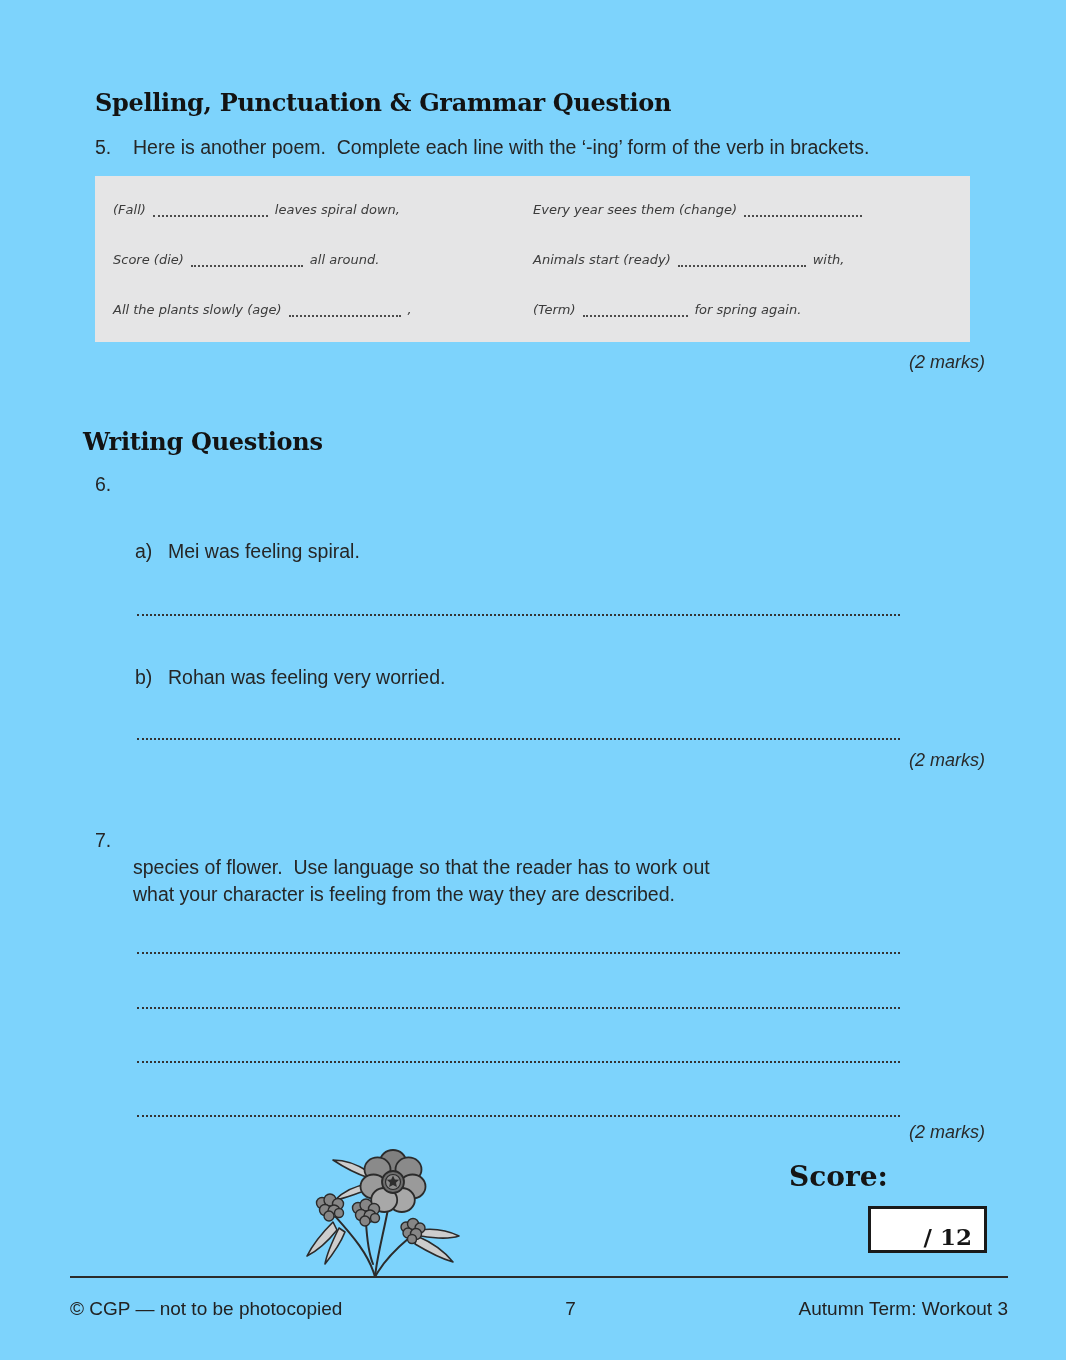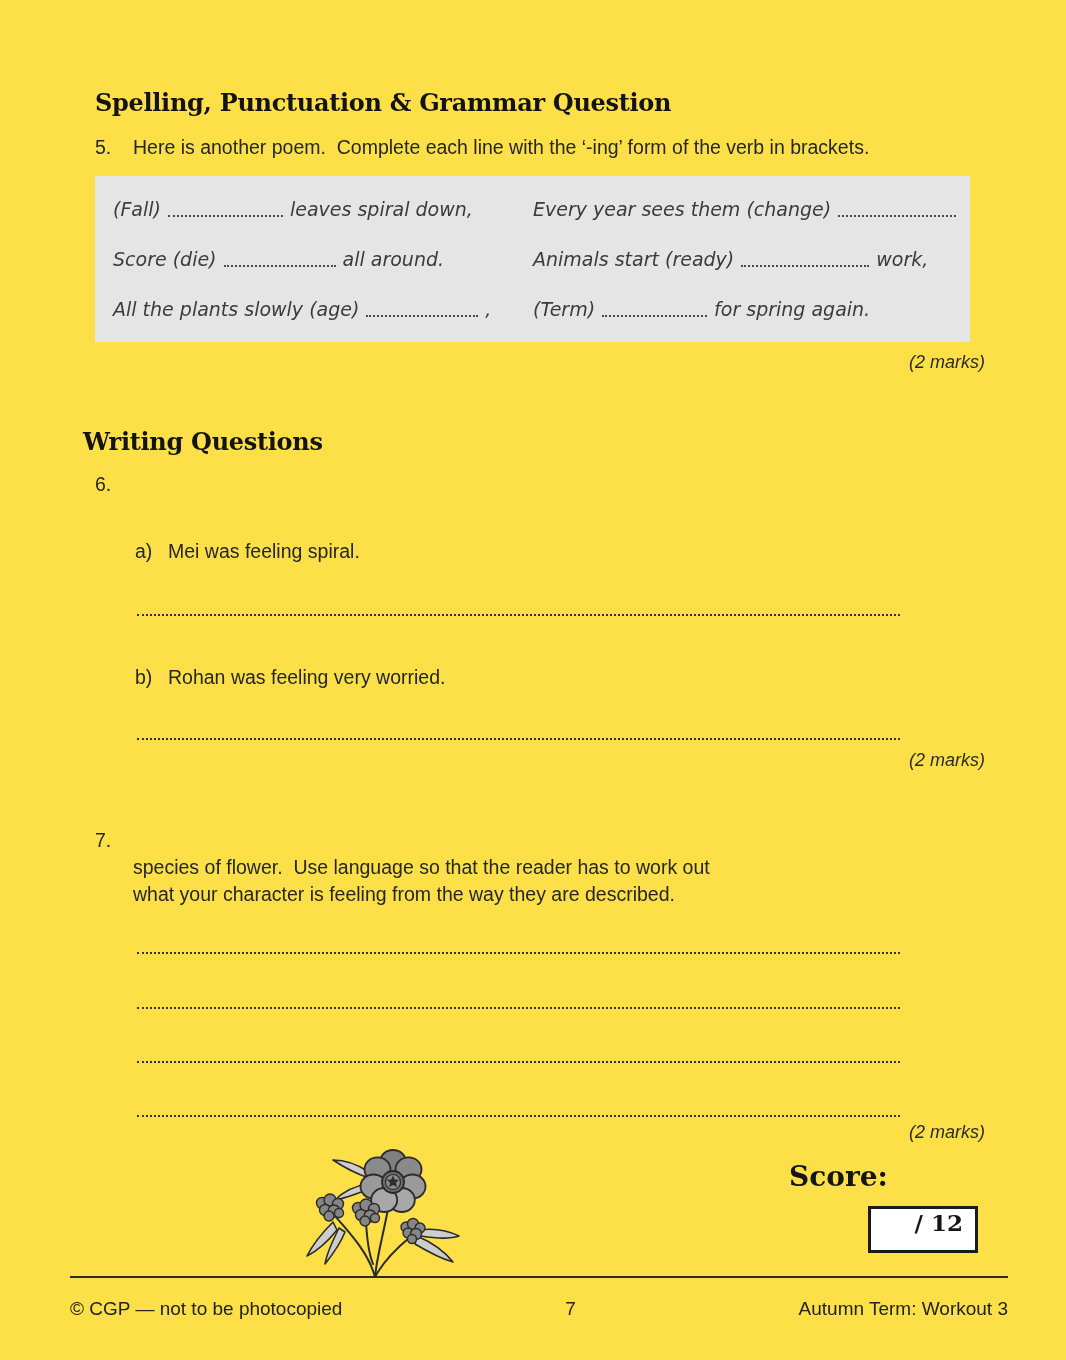--- a/index.html
+++ b/index.html
@@ -1,21 +1,21 @@
 <!DOCTYPE html>
 <html><head>
 <meta charset="utf-8">
 <style>
   * { box-sizing: border-box; }
   html, body { margin: 0; padding: 0; background: #ffffff; }
   .page {
     position: relative;
     width: 1066px;
     height: 1360px;
-    background: #fde047;
+    background: #7dd3fc;
     font-family: "Liberation Sans", sans-serif;
     color: #232323;
     overflow: hidden;
   }
   .slab-heading {
     position: absolute;
     font-family: "DejaVu Serif", serif;
     font-weight: bold;
     font-size: 24px;
     letter-spacing: -0.3px;
@@ -47,21 +47,21 @@
     display: grid;
     grid-template-columns: 420px auto;
     grid-template-rows: repeat(3, 1fr);
     grid-auto-flow: column;
   }
   .poem-line {
     display: flex;
     align-items: center;
     font-family: "DejaVu Sans", sans-serif;
     font-style: italic;
-    font-size: 19px;
+    font-size: 13px;
     color: #3b3b3b;
     white-space: nowrap;
   }
   .blank {
     display: inline-block;
     height: 15px;
     border-bottom: 2px dotted #4c4c4c;
     margin: 0 7px;
     flex: none;
   }
@@ -84,25 +84,25 @@
     position: absolute;
     left: 789px; top: 1160px;
     font-family: "DejaVu Serif", serif;
     font-weight: bold;
     font-size: 28px;
     color: #151515;
   }
   .score-box {
     position: absolute;
     left: 868px; top: 1206px;
-    width: 110px; height: 47px;
+    width: 119px; height: 47px;
     border: 3px solid #1a1a1a;
     background: #ffffff;
     display: flex;
-    align-items: flex-start;
+    align-items: flex-end;
     justify-content: flex-end;
     padding-right: 12px;
     font-family: "DejaVu Serif", serif;
     font-weight: bold;
     font-size: 23px;
     color: #151515;
   }
   .bottom-rule {
     position: absolute;
     left: 70px; top: 1276px;
@@ -154,21 +154,21 @@
       <span>,</span>
     </div>
     <div class="poem-line">
       <span>Every year sees them (change)</span>
       <span class="blank" style="width:118px;"></span>
       <span></span>
     </div>
     <div class="poem-line">
       <span>Animals start (ready)</span>
       <span class="blank" style="width:128px;"></span>
-      <span>work,</span>
+      <span>with,</span>
     </div>
     <div class="poem-line">
       <span>(Term)</span>
       <span class="blank" style="width:105px;"></span>
       <span>for spring again.</span>
     </div>
   </div>
 
   <div class="marks" style="top:352px;">(2 marks)</div>
 

